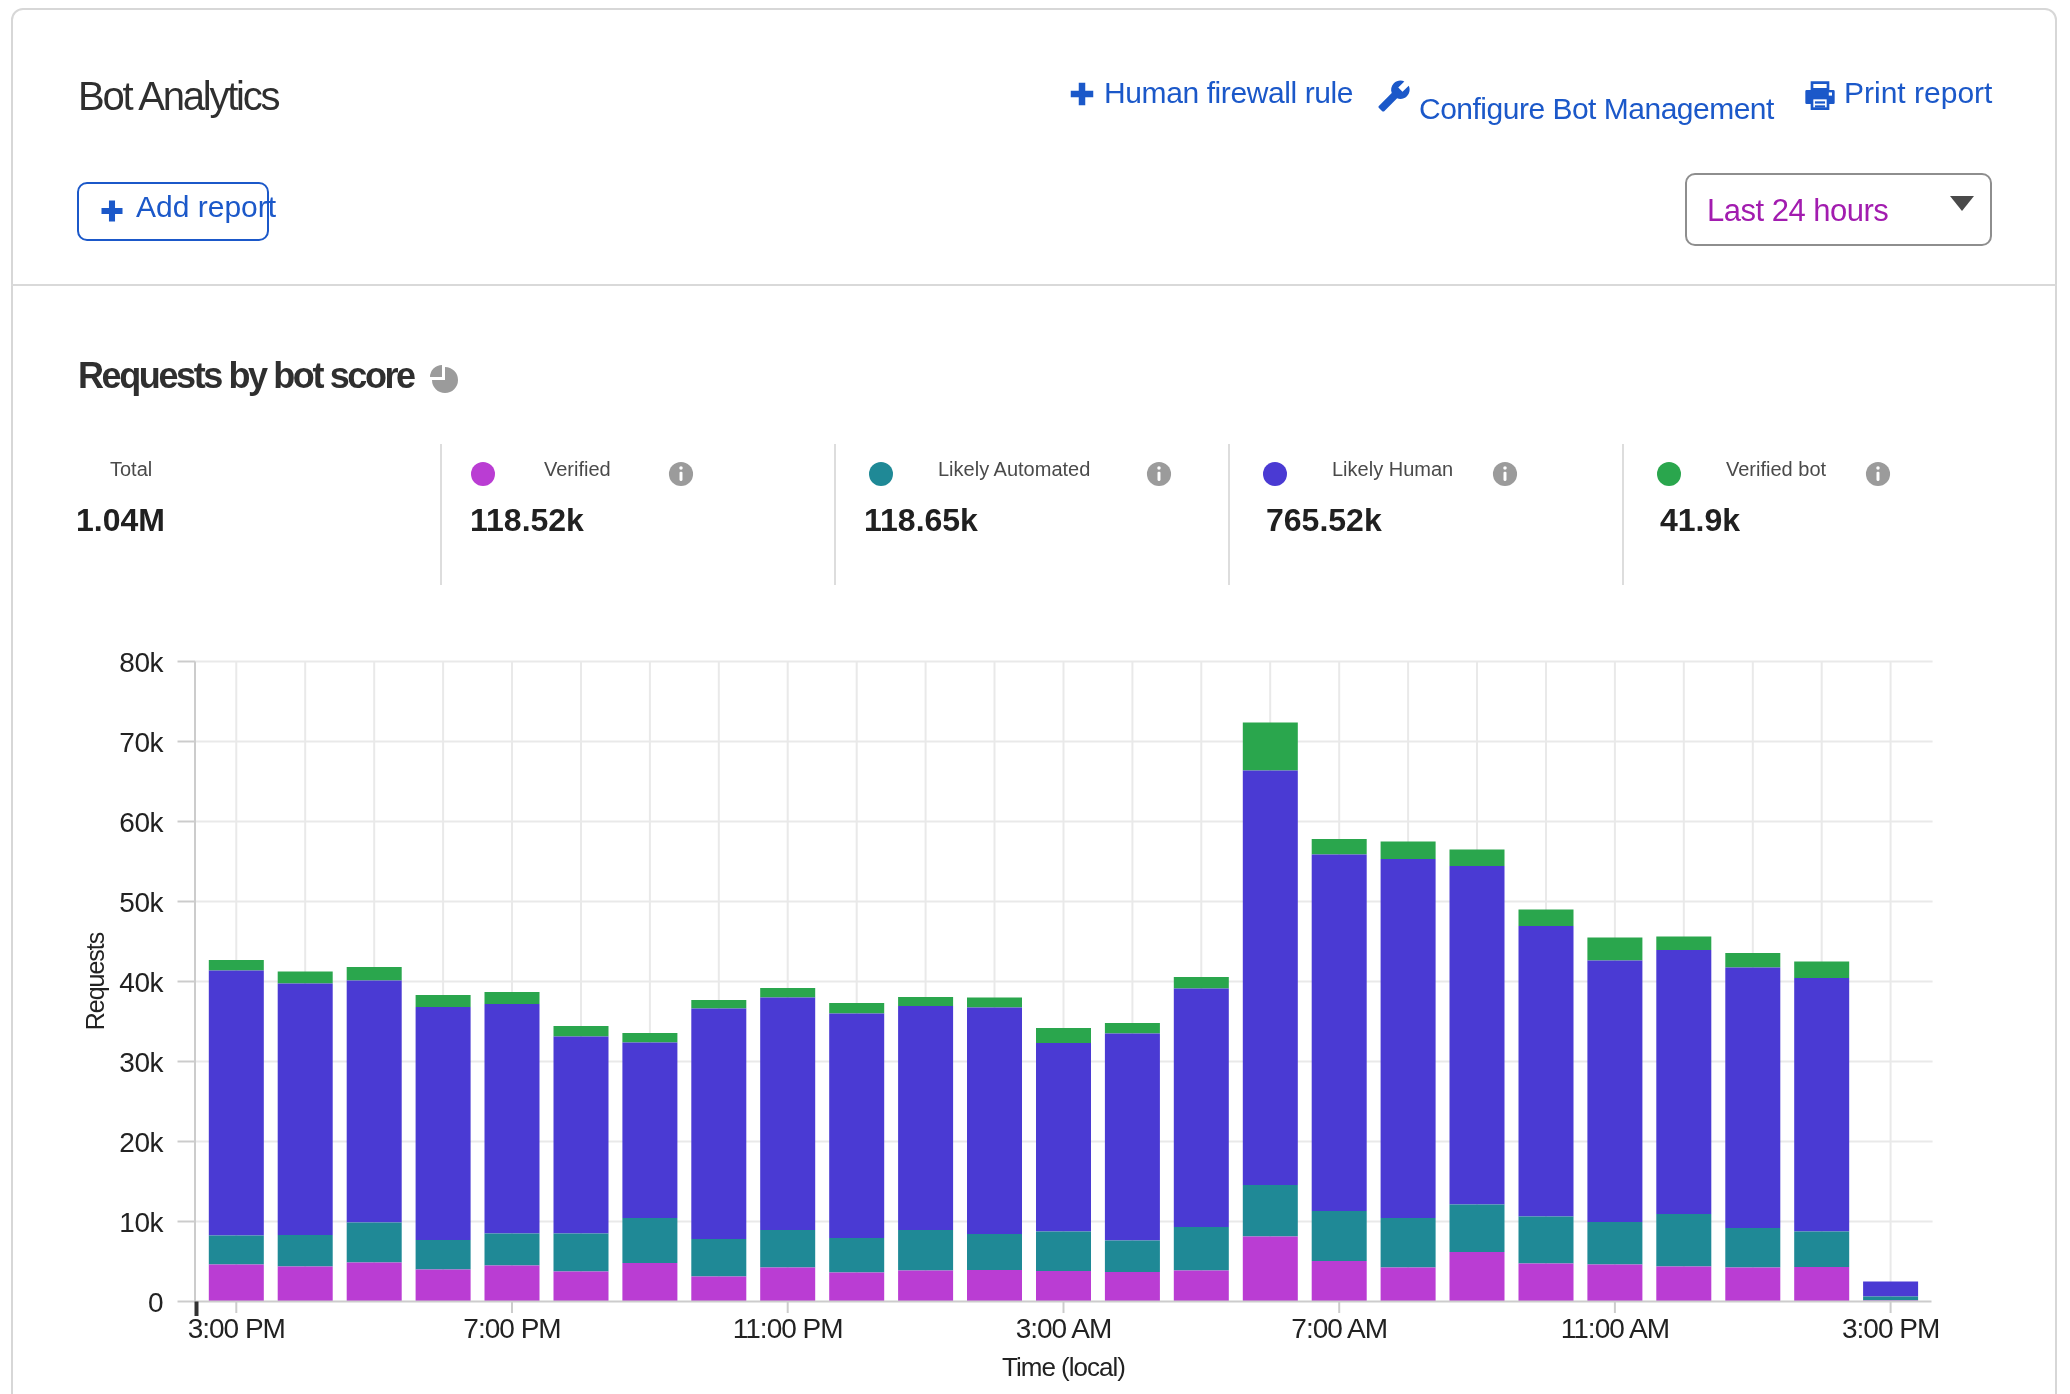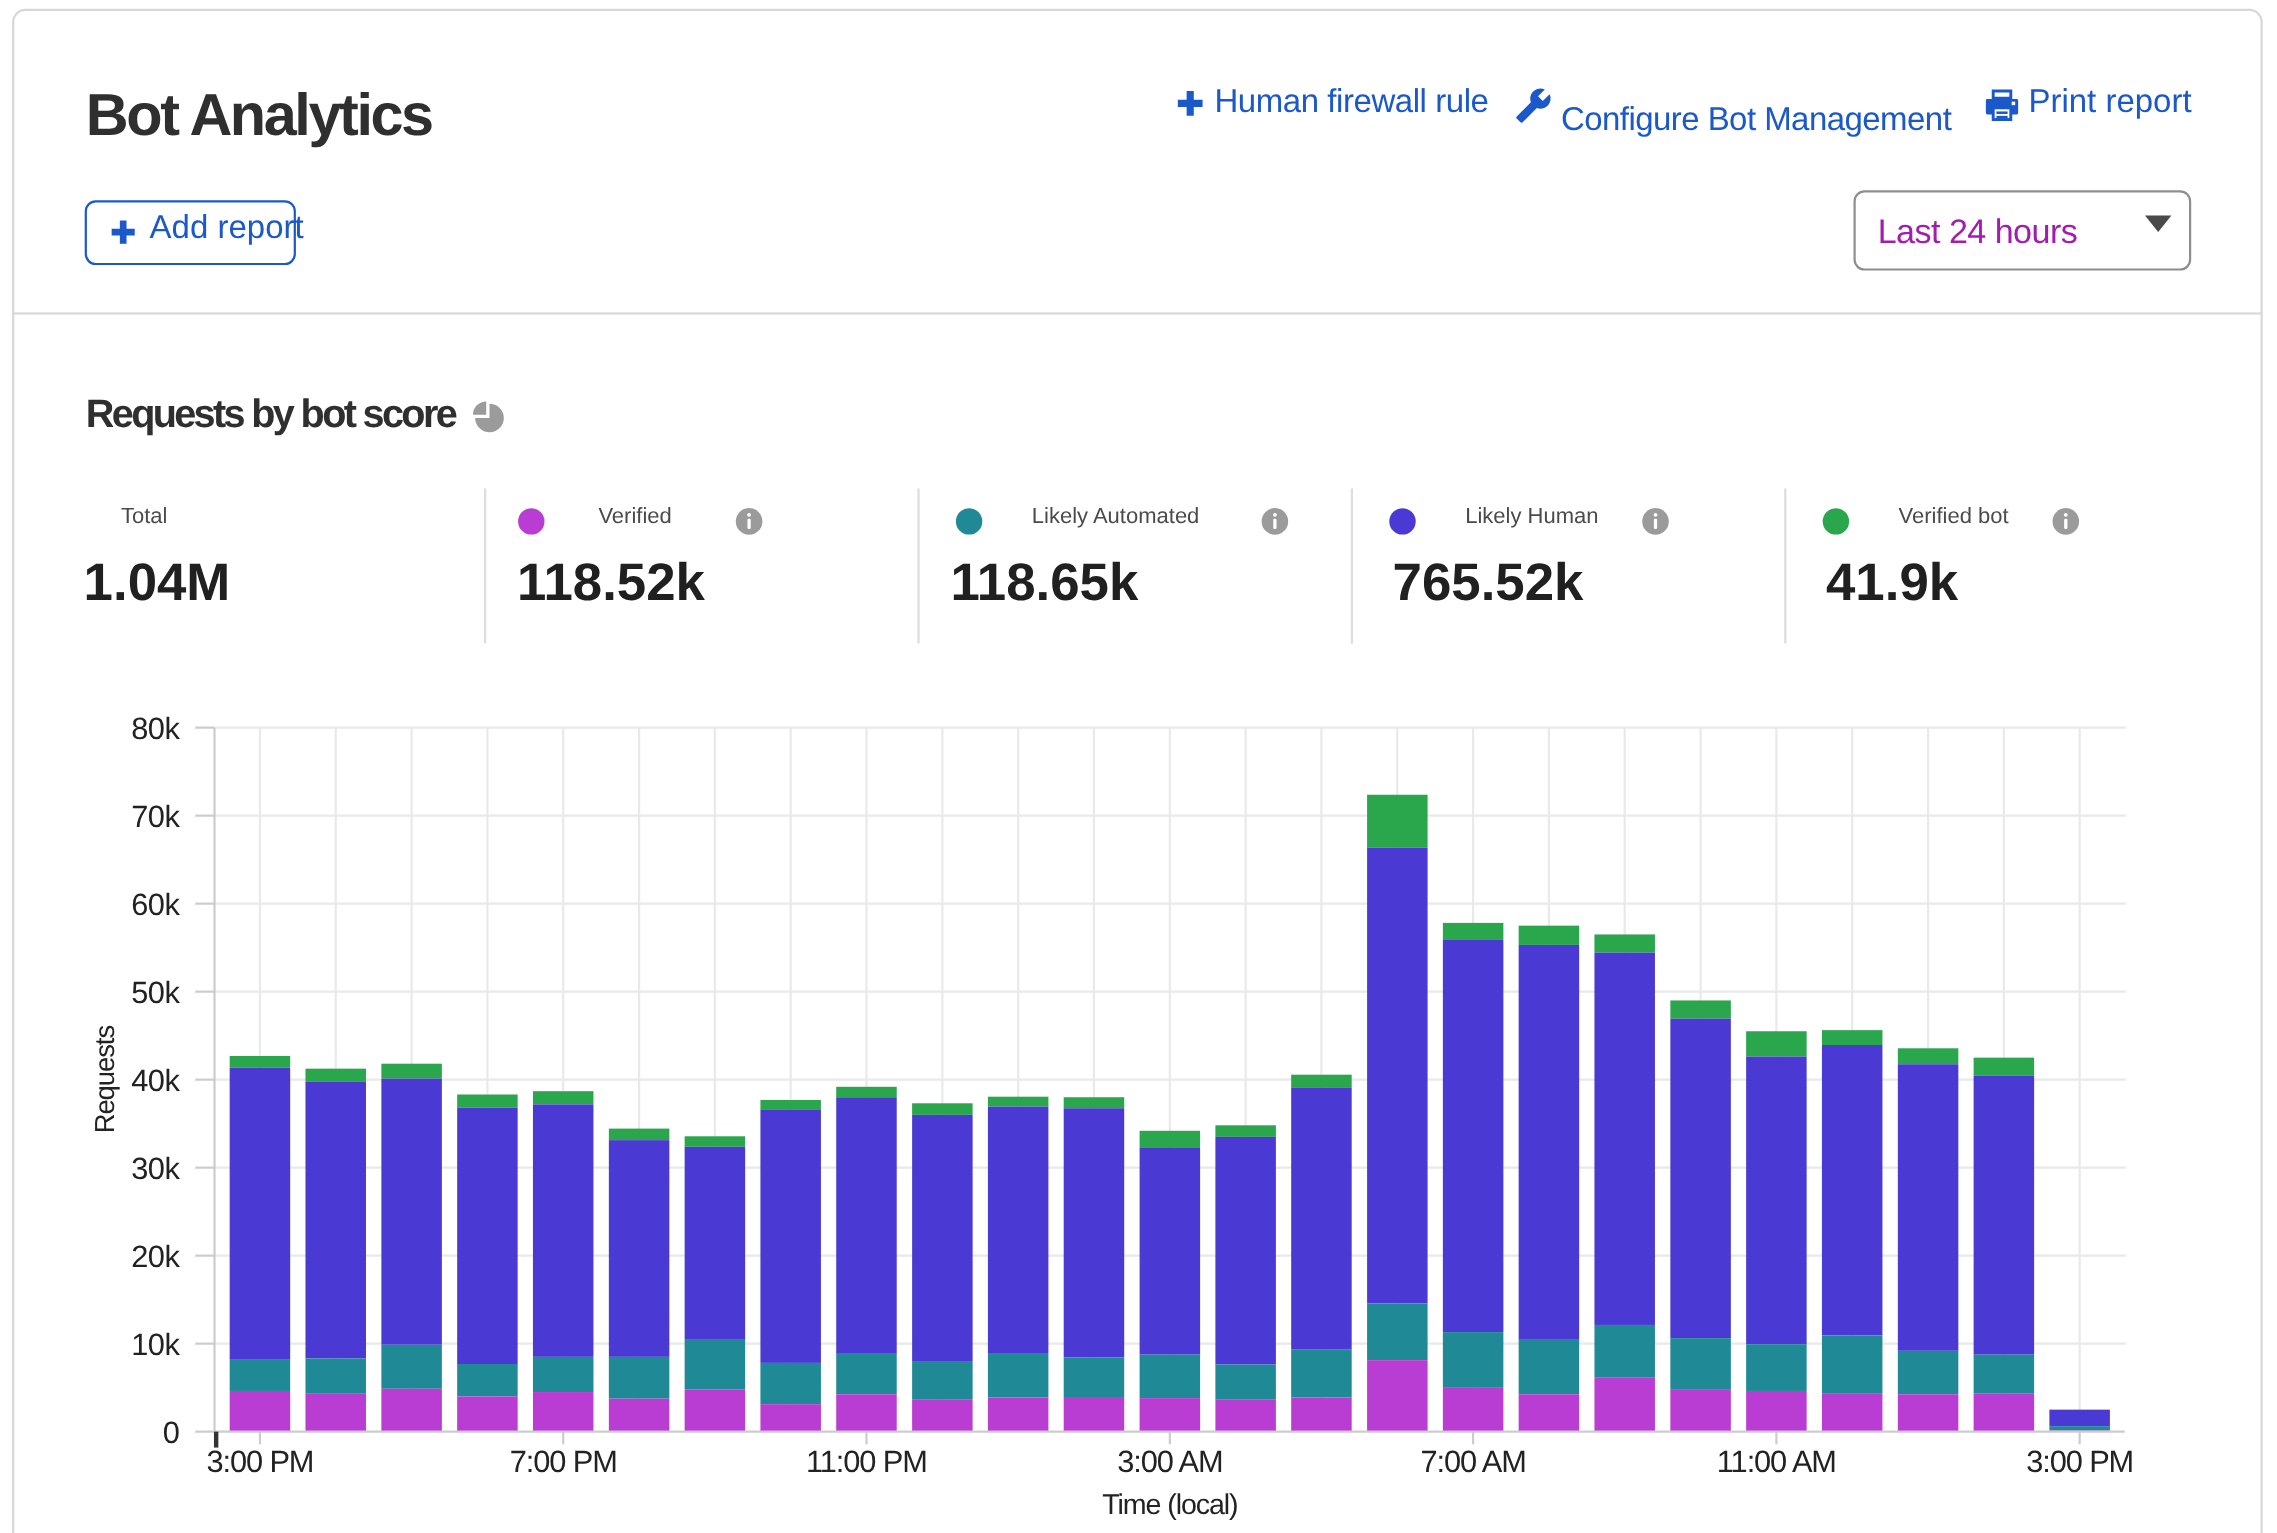--- a/index.html
+++ b/index.html
@@ -1,25 +1,25 @@
 <!DOCTYPE html>
 <html><head><meta charset="utf-8">
 <style>
 * { margin:0; padding:0; box-sizing:border-box; }
 html,body { width:2070px; height:1394px; background:#fff; font-family:"Liberation Sans", sans-serif; }
 .card { position:absolute; left:11px; top:8px; width:2046px; height:1460px; border:2px solid #d7d7d7; border-radius:12px; background:#fff; }
 .abs { position:absolute; }
 .lab { position:absolute; font-size:20px; color:#4a4a4a; white-space:nowrap;margin-left:32px; }
-.val { position:absolute; font-size:48px; font-weight:700; color:#202020; white-space:nowrap; }
+.val { position:absolute; font-size:32px; font-weight:700; color:#202020; white-space:nowrap; }
 .link { position:absolute; font-size:30px; color:#1b58c9; white-space:nowrap; }
 .chart { position:absolute; left:0; top:600px; }
 </style></head>
 <body>
 <div class="card"></div>
-<div class="abs" style="left:78px;top:74px;font-size:54px;font-weight:700;letter-spacing:-2.2px;color:#2f2f2f">Bot Analytics</div>
+<div class="abs" style="left:78px;top:74px;font-size:40px;font-weight:400;letter-spacing:-2.2px;color:#2f2f2f">Bot Analytics</div>
 <svg width="30" height="30" viewBox="0 0 24 24" style="position:absolute;left:1067px;top:79px">
     <path d="M9.4 3h5.2v6.4H21v5.2h-6.4V21H9.4v-6.4H3V9.4h6.4z" fill="#1b58c9"></path>
   </svg>
 <div class="link" style="left:1104px;top:76px;letter-spacing:-0.4px">Human firewall rule</div>
 <svg width="34" height="34" viewBox="0 0 24 24" style="position:absolute;left:1377px;top:79px">
     <g transform="scale(-1,1) translate(-24,0)">
       <path d="M22.7 19l-9.1-9.1c.9-2.3.4-5-1.5-6.9-2-2-5-2.4-7.4-1.3L9 6 6 9 1.6 4.7C.4 7.1.9 10.1 2.9 12.1c1.9 1.9 4.6 2.4 6.9 1.5l9.1 9.1c.4.4 1 .4 1.4 0l2.3-2.3c.5-.4.5-1.1.1-1.4z" fill="#1b58c9"></path>
     </g>
   </svg>
 <div class="link" style="left:1419px;top:92px;letter-spacing:-0.5px">Configure Bot Management</div>

